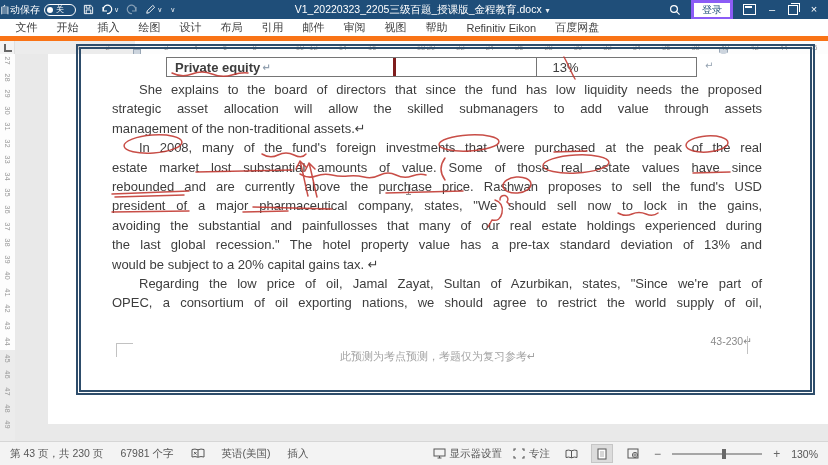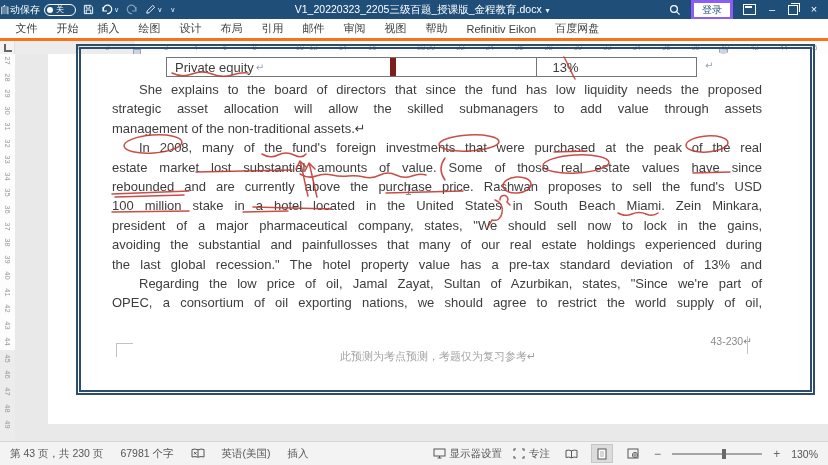--- a/index.html
+++ b/index.html
@@ -20,21 +20,21 @@
   .doc-title{flex:1;text-align:center;font-size:10.5px;white-space:nowrap;overflow:hidden;}
   .doc-title .chev{font-size:8px;}
   .winctl{display:flex;align-items:center;gap:10px;padding-right:8px;}
   .signin{border:3px solid #8b5cf6;background:#fff;color:#1f4e79;font-size:10px;padding:1px 8px;line-height:12px;}
   .wbtn{width:12px;text-align:center;font-size:11px;line-height:11px;}
   .restore{width:8px;height:8px;border:1px solid #fff;position:relative;}
   .restore:before{content:"";position:absolute;left:2px;top:-3px;width:8px;height:8px;border-top:1px solid #fff;border-right:1px solid #fff;}
   .ribbonopt{width:11px;height:9px;border:1px solid #fff;position:relative;}
   .ribbonopt:before{content:"";position:absolute;left:1px;top:1px;width:7px;height:2px;background:#fff;}
   
-  .tabsrow{position:absolute;left:0;top:19px;width:828px;height:22px;background:#fff;border-bottom:3px solid #f97316;
+  .tabsrow{position:absolute;left:0;top:19px;width:828px;height:22px;background:#fff;border-bottom:5px solid #f97316;
            display:flex;align-items:center;font-size:11px;color:#404040;box-sizing:border-box;}
   .tabsrow .tabs{display:flex;align-items:center;padding-left:6px;}
   .tab{padding:0 9.5px;white-space:nowrap;}
   .ribbon-right{margin-left:auto;display:flex;align-items:center;gap:6px;padding-right:8px;color:#2b579a;}
   .rbtn{display:flex;align-items:center;gap:4px;border:1px solid #c8d4e8;padding:1px 7px;font-size:11px;background:#fff;}
   .rbtn svg{display:block;}
   .rbtn .chev{color:#5b7bb0;font-size:8px;}
   
   .hruler{position:absolute;left:15px;top:41px;width:813px;height:13px;background:#ececec;overflow:hidden;}
   .hruler .white{position:absolute;left:120px;top:0;right:0;bottom:0;background:#fdfdfd;}
@@ -46,21 +46,21 @@
   
   .docarea{position:absolute;left:0;top:54px;width:828px;height:387px;background:#e9e9e9;}
   .vruler{position:absolute;left:0;top:0;width:15px;height:387px;background:#ececec;overflow:hidden;}
   .vruler .white{position:absolute;left:0;top:0;width:100%;height:296px;background:#fdfdfd;}
   .vnum{position:absolute;left:3px;font-size:7.5px;color:#9a9a9a;transform:rotate(90deg);transform-origin:center;}
   .paper{position:absolute;left:48px;top:0;width:780px;height:370px;background:#fff;}
   .pageframe{position:absolute;left:28px;right:13px;top:-10px;bottom:29px;border:5px double #2e4d6b;pointer-events:none;}
   .doctable{position:absolute;left:118px;top:3px;width:531px;height:20px;border:1px solid #757575;box-sizing:border-box;display:flex;
             font-size:13px;color:#3d3d3d;}
   .cell{height:100%;box-sizing:border-box;display:flex;align-items:center;}
-  .c1{width:230px;border-right:6px solid #7f1d1d;padding-left:8px;}
+  .c1{width:230px;border-right:3px solid #7f1d1d;padding-left:8px;font-weight:bold;}
   .c2{width:141px;border-right:1px solid #757575;}
   .c3{width:160px;padding-left:16px;}
   .pil{color:#93a1b0;font-size:10px;margin-left:2px;}
   .after-table-pil{position:absolute;left:655px;top:6px;}
   .bodytext{position:absolute;left:64px;top:26px;width:650px;font-size:13px;color:#3d3d3d;}
   .line{height:19.4px;line-height:19.4px;text-align:justify;text-align-last:justify;white-space:nowrap;}
   .line.end{text-align-last:left;}
   .line.ind{padding-left:27px;}
   .footref{position:absolute;top:281px;right:76px;font-size:10.5px;color:#8a8a8a;}
   .wmark{position:absolute;left:0;width:780px;text-align:center;font-size:11px;color:#a3a3a3;}
@@ -240,24 +240,24 @@
     <span class="pil after-table-pil">↵</span>
 
     <div class="bodytext">
 
     <div class="line ind">She explains to the board of directors that since the fund has low liquidity needs the proposed</div>
         <div class="line">strategic asset allocation will allow the skilled submanagers to add value through assets</div>
         <div class="line end">management of the non-traditional assets.↵</div>
         <div class="line ind">In 2008, many of the fund's foreign investments that were purchased at the peak of the real</div>
         <div class="line">estate market lost substantial amounts of value. Some of those real estate values have since</div>
         <div class="line">rebounded and are currently above the purchase price. Rashwan proposes to sell the fund's USD</div>
-        <div class="line">100 million stake in a hotel located in the United States in South Beach Miami. Zein Minkara,</div>
         <div class="line">president of a major pharmaceutical company, states, "We should sell now to lock in the gains,</div>
         <div class="line">avoiding the substantial and painfullosses that many of our real estate holdings experienced during</div>
         <div class="line">the last global recession." The hotel property value has a pre-tax standard deviation of 13% and</div>
+        <div class="line end">would be subject to a 20% capital gains tax. ↵</div>
         <div class="line ind">Regarding the low price of oil, Jamal Zayat, Sultan of Azurbikan, states, "Since we're part of</div>
         <div class="line">OPEC, a consortium of oil exporting nations, we should agree to restrict the world supply of oil,</div>
       </div>
 
     <div class="footref">43-230↵</div>
     <div class="wmark w1">此预测为考点预测，考题仅为复习参考↵</div>
     <div class="cropL"></div>
     <div class="cropR"></div>
     <div class="ibeam"></div>
 

